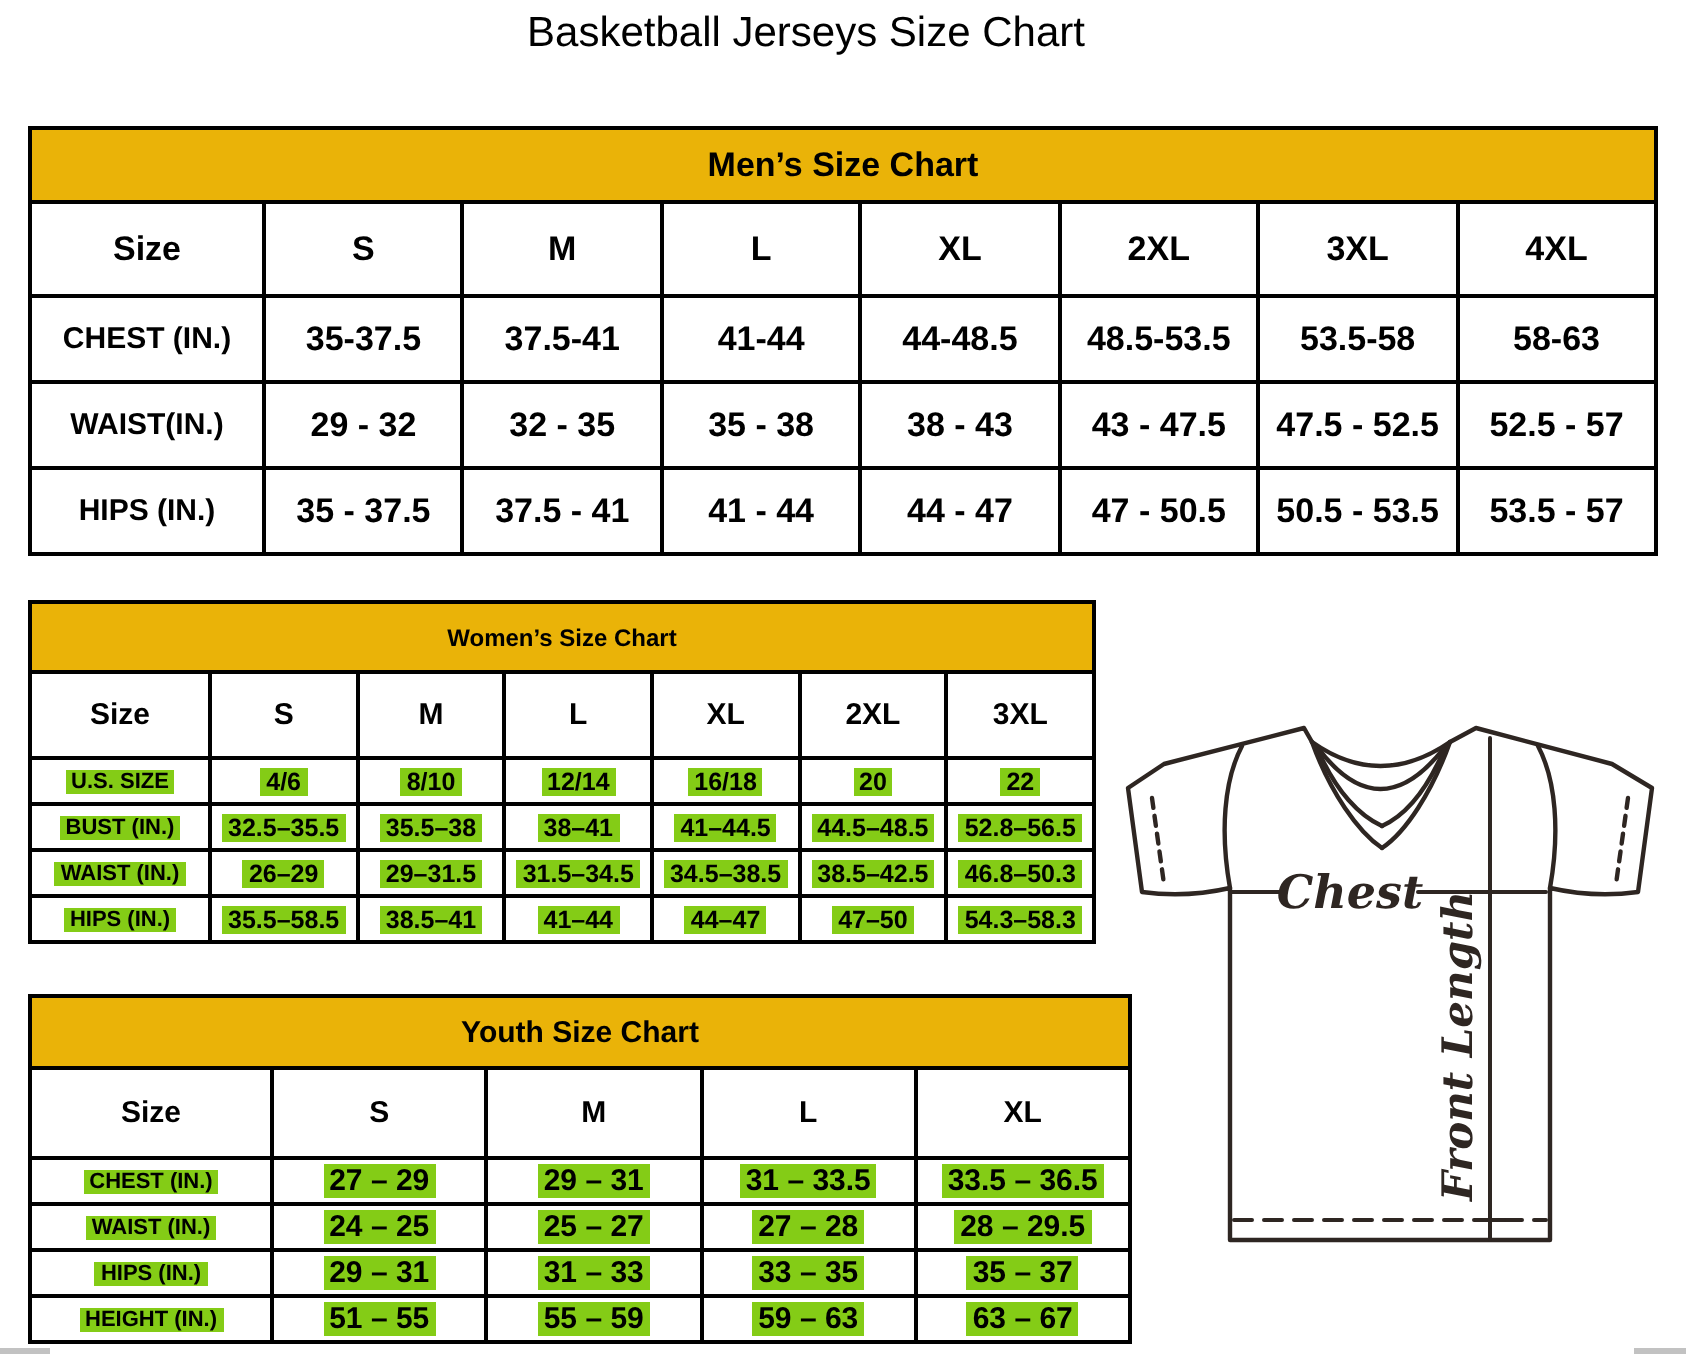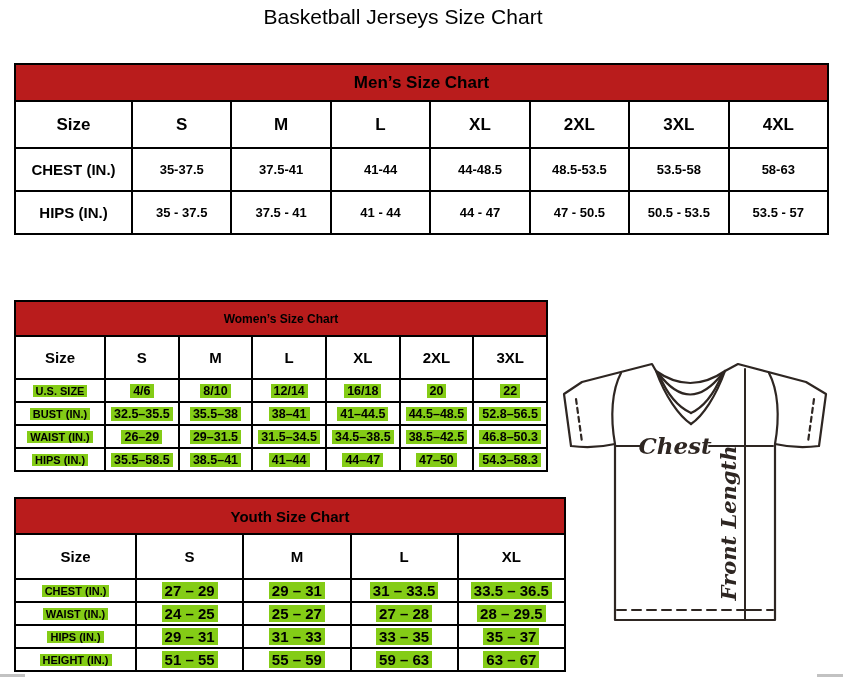--- a/index.html
+++ b/index.html
@@ -3,30 +3,30 @@
 <meta charset="utf-8">
 <style>
   html,body{margin:0;padding:0;background:#ffffff;}
   body{width:843px;height:679px;overflow:hidden;position:relative;
        font-family:"Liberation Sans", sans-serif;color:#000;}
   .page-title{position:absolute;top:5px;left:0;width:806px;text-align:center;
       font-size:21px;font-weight:normal;letter-spacing:0px;}
   table.szt{position:absolute;border-collapse:collapse;table-layout:fixed;background:#fff;}
   table.szt td{border:2px solid #000;text-align:center;vertical-align:middle;
       padding:0;font-weight:bold;overflow:hidden;white-space:nowrap;}
-  td.band{background:#b91c1c;}
+  td.band{background:#eab308;}
   
   #men{left:14px;top:63px;width:815px;}
   #men .band{font-size:17px;}
   #men tr.r-band{height:37px;}
   #men tr.r-head{height:47px;}
   #men tr.r-data{height:43px;}
   #men .head{font-size:17px;}
   #men .rlabel{font-size:15px;}
-  #men .val{font-size:13px;margin-left:24px;}
+  #men .val{font-size:17px;margin-left:24px;}
   
   #women{left:14px;top:300px;width:534px;}
   #women .band{font-size:12px;}
   #women tr.r-band{height:35px;}
   #women tr.r-head{height:43px;}
   #women tr.r-data{height:23px;}
   #women .head{font-size:15px;}
   #women .rlabel{font-size:11px;}
   #women .val{font-size:12.5px;}
   
@@ -80,20 +80,30 @@
     <td class="rlabel">CHEST (IN.)</td>
     <td class="val">35-37.5</td>
     <td class="val">37.5-41</td>
     <td class="val">41-44</td>
     <td class="val">44-48.5</td>
     <td class="val">48.5-53.5</td>
     <td class="val">53.5-58</td>
     <td class="val">58-63</td>
   </tr>
   <tr class="r-data">
+    <td class="rlabel">WAIST(IN.)</td>
+    <td class="val">29 - 32</td>
+    <td class="val">32 - 35</td>
+    <td class="val">35 - 38</td>
+    <td class="val">38 - 43</td>
+    <td class="val">43 - 47.5</td>
+    <td class="val">47.5 - 52.5</td>
+    <td class="val">52.5 - 57</td>
+  </tr>
+  <tr class="r-data">
     <td class="rlabel">HIPS (IN.)</td>
     <td class="val">35 - 37.5</td>
     <td class="val">37.5 - 41</td>
     <td class="val">41 - 44</td>
     <td class="val">44 - 47</td>
     <td class="val">47 - 50.5</td>
     <td class="val">50.5 - 53.5</td>
     <td class="val">53.5 - 57</td>
   </tr>
 </tbody>

